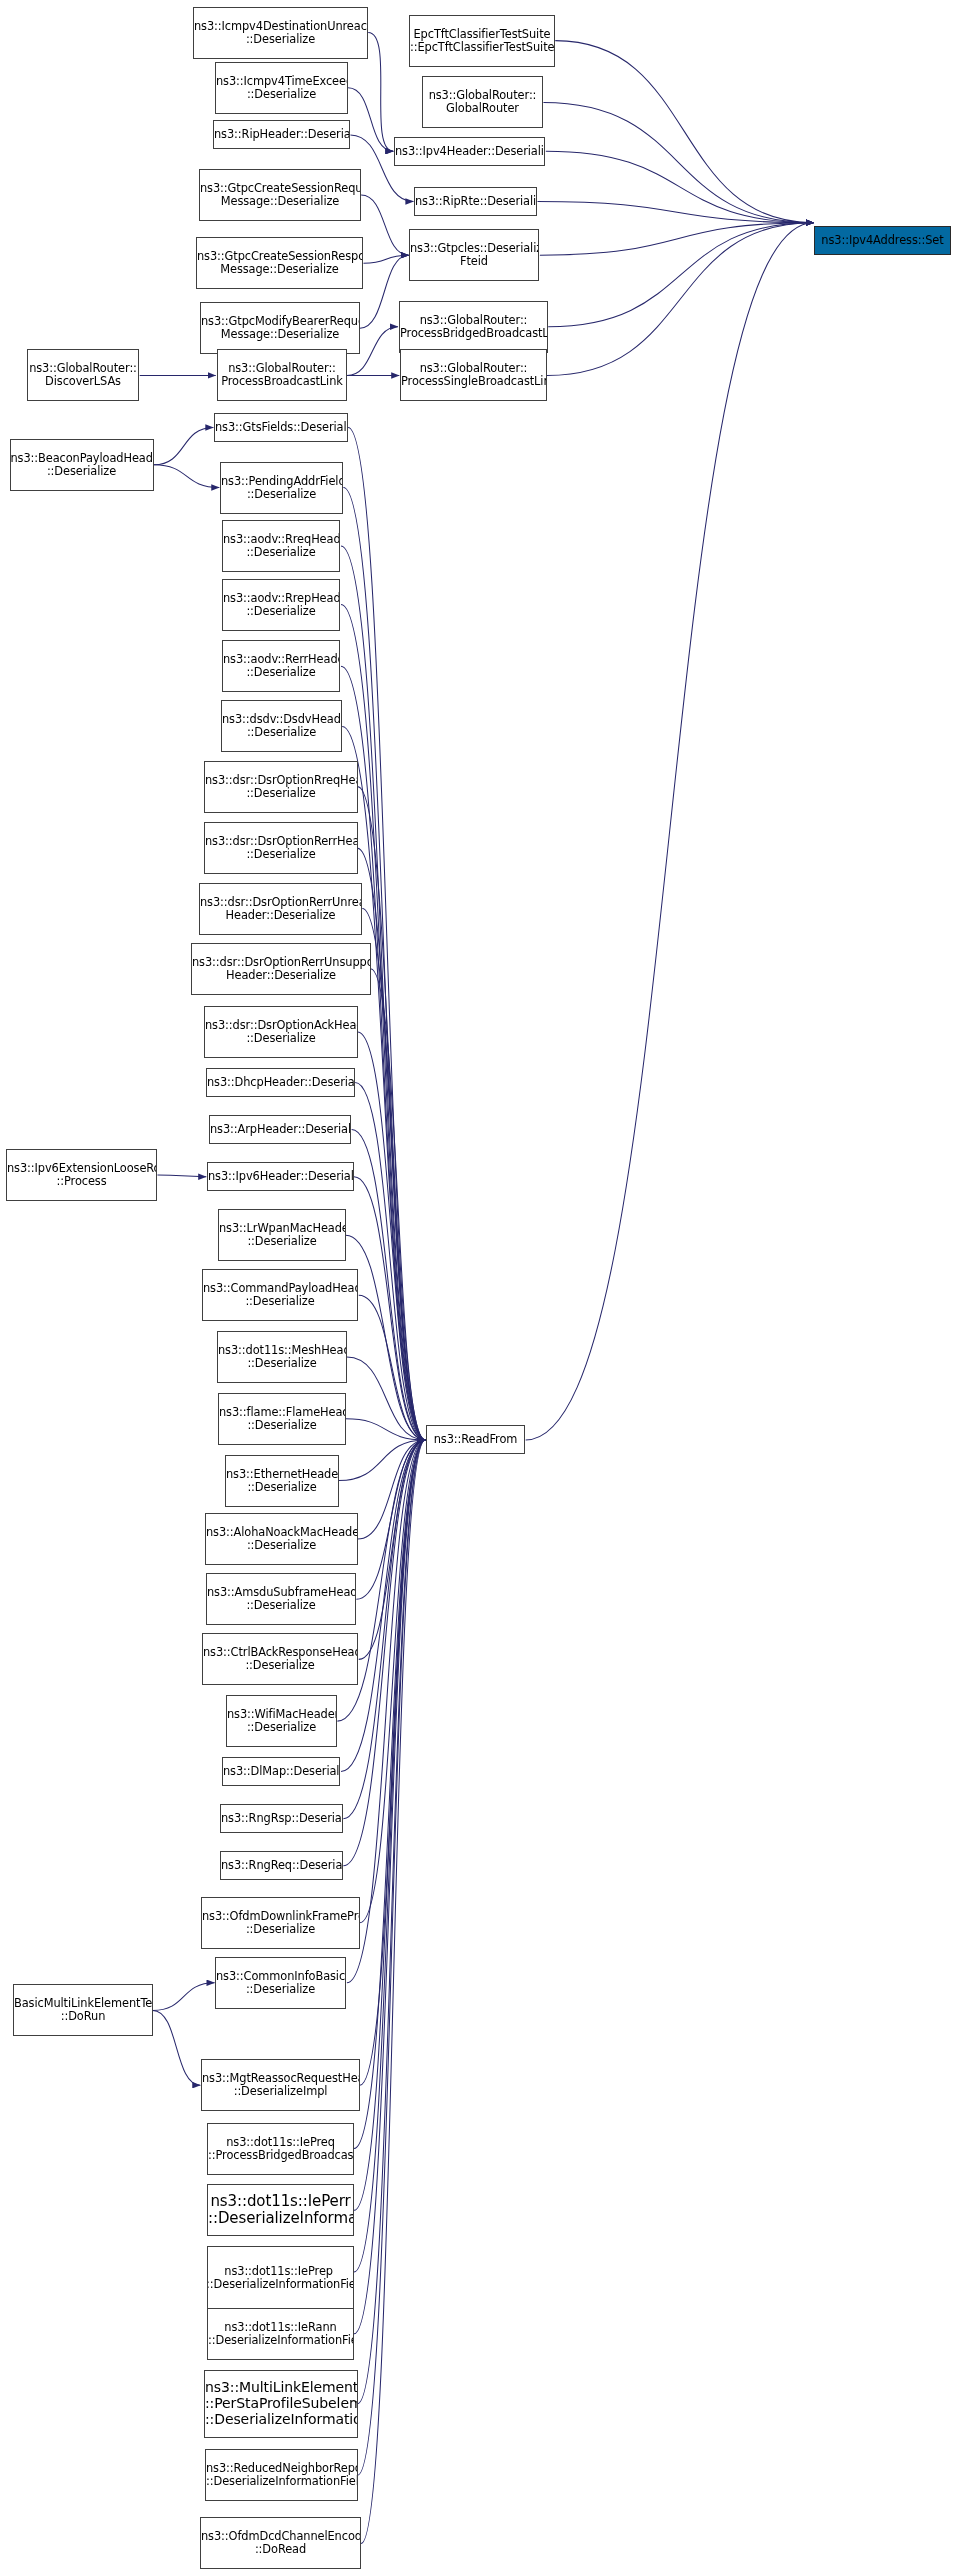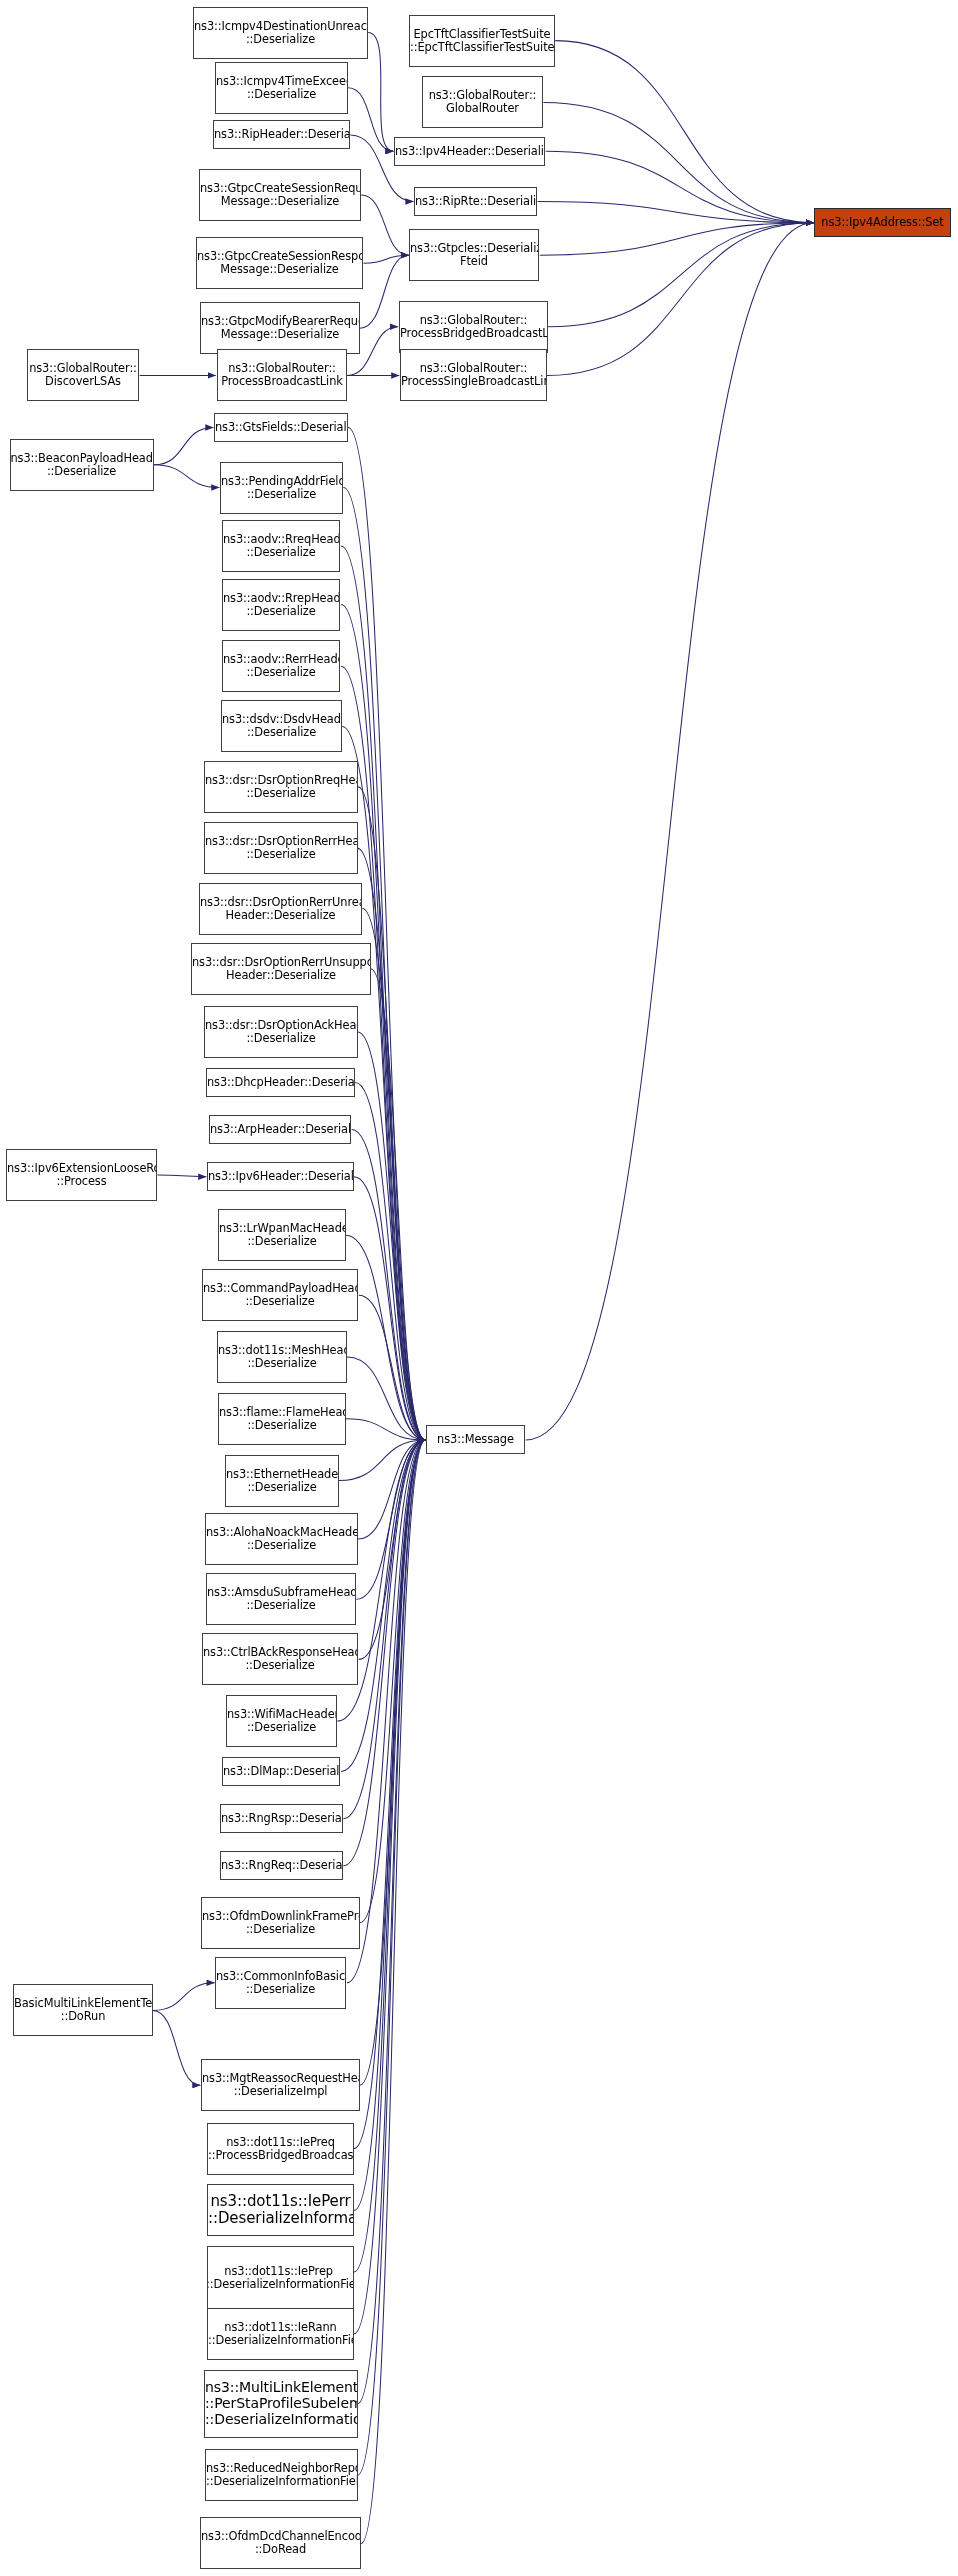--- a/index.html
+++ b/index.html
@@ -30,22 +30,23 @@
     align-items:center;
     justify-content:center;
     text-align:center;
     line-height:1.12;
     letter-spacing:-0.1px;
     white-space:pre-line;
     overflow:hidden;
     z-index:5;
   }
   .node.target{
-    background:#c2410c;
+    background:#0369a1;
     border-color:#2a2a2a;
+    margin-top:18px;
   }
   .node .lbl{
     display:block;
     width:100%;
     padding:0 1.9px;
   }
 </style>
 </head>
 <body>
 
@@ -210,17 +211,17 @@
       <div class="node" style="left: 422px; top: 76px; width: 121px; height: 52px; font-size: 11.4px;"><span class="lbl">ns3::GlobalRouter::
 GlobalRouter</span></div>
       <div class="node" style="left: 394px; top: 137px; width: 151px; height: 29px; font-size: 11.4px;"><span class="lbl">ns3::Ipv4Header::Deserialize</span></div>
       <div class="node" style="left: 414px; top: 187px; width: 123px; height: 29px; font-size: 11.4px;"><span class="lbl">ns3::RipRte::Deserialize</span></div>
       <div class="node" style="left: 409px; top: 229px; width: 130px; height: 52px; font-size: 11.4px;"><span class="lbl">ns3::Gtpcles::Deserialize
 Fteid</span></div>
       <div class="node" style="left: 399px; top: 301px; width: 149px; height: 52px; font-size: 11.4px;"><span class="lbl">ns3::GlobalRouter::
 ProcessBridgedBroadcastLink</span></div>
       <div class="node" style="left: 400px; top: 349px; width: 147px; height: 52px; font-size: 11.4px;"><span class="lbl">ns3::GlobalRouter::
 ProcessSingleBroadcastLink</span></div>
-      <div class="node" style="left: 426px; top: 1425px; width: 99px; height: 29px; font-size: 11.4px;"><span class="lbl">ns3::Message</span></div>
+      <div class="node" style="left: 426px; top: 1425px; width: 99px; height: 29px; font-size: 11.4px;"><span class="lbl">ns3::ReadFrom</span></div>
       <div class="node target" style="left: 814px; top: 208px; width: 137px; height: 29px; font-size: 11.4px;"><span class="lbl">ns3::Ipv4Address::Set</span></div>
     </div>
 </div>
 
 
 </body></html>

